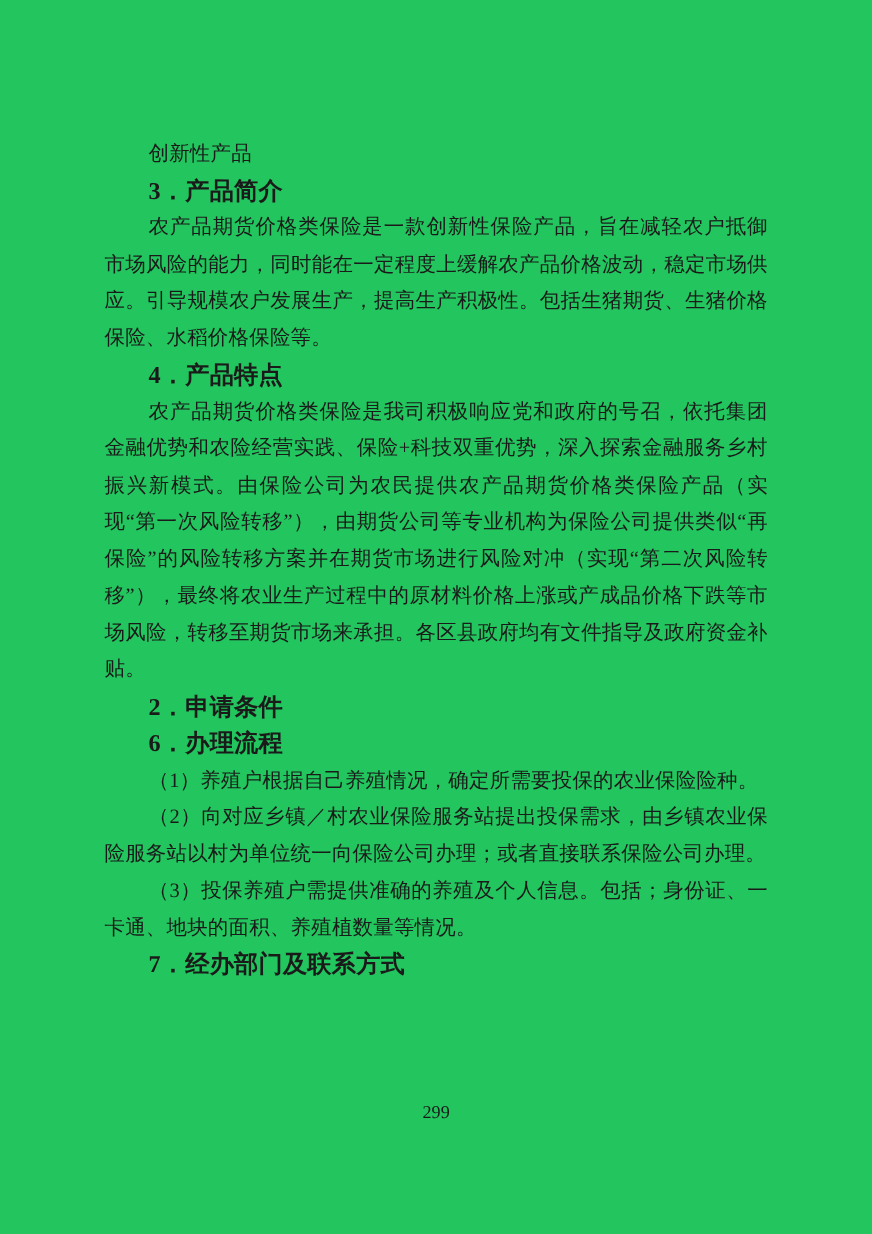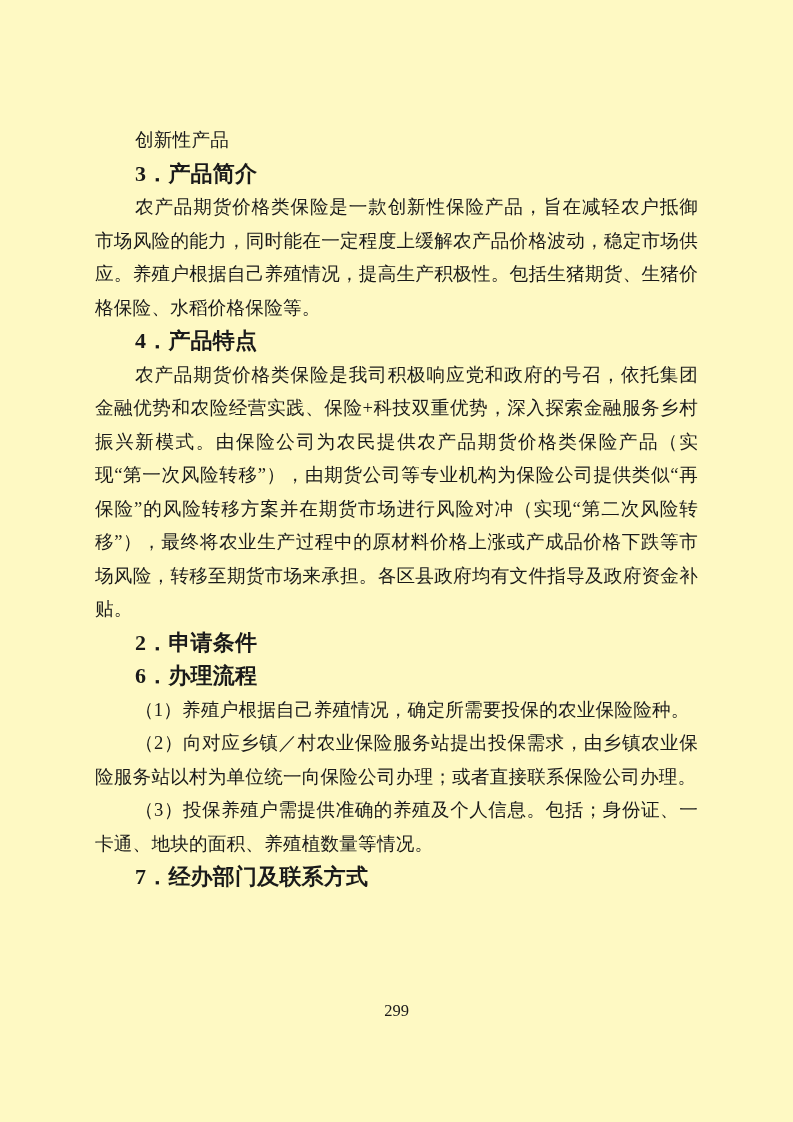--- a/index.html
+++ b/index.html
@@ -4,21 +4,21 @@
 <style>
   html, body {
     margin: 0;
     padding: 0;
     background: #ffffff;
   }
   .page {
     position: relative;
     width: 793px;
     height: 1122px;
-    background: #fef9c3;
+    background: #22c55e;
     overflow: hidden;
     font-family: "Liberation Serif", "DejaVu Serif", serif;
     color: #1a1a1a;
   }
   .content {
     position: absolute;
     top: 123px;
     left: 95px;
     width: 603px;
   }
@@ -50,21 +50,21 @@
     color: #1a1a1a;
   }
 </style>
 </head>
 <body>
 
 <div class="page">
   <div class="content">
     <p class="para">创新性产品</p>
     <p class="heading">3．产品简介</p>
-    <p class="para">农产品期货价格类保险是一款创新性保险产品，旨在减轻农户抵御市场风险的能力，同时能在一定程度上缓解农产品价格波动，稳定市场供应。养殖户根据自己养殖情况，提高生产积极性。包括生猪期货、生猪价格保险、水稻价格保险等。</p>
+    <p class="para">农产品期货价格类保险是一款创新性保险产品，旨在减轻农户抵御市场风险的能力，同时能在一定程度上缓解农产品价格波动，稳定市场供应。引导规模农户发展生产，提高生产积极性。包括生猪期货、生猪价格保险、水稻价格保险等。</p>
     <p class="heading">4．产品特点</p>
     <p class="para">农产品期货价格类保险是我司积极响应党和政府的号召，依托集团金融优势和农险经营实践、保险+科技双重优势，深入探索金融服务乡村振兴新模式。由保险公司为农民提供农产品期货价格类保险产品（实现“第一次风险转移”），由期货公司等专业机构为保险公司提供类似“再保险”的风险转移方案并在期货市场进行风险对冲（实现“第二次风险转移”），最终将农业生产过程中的原材料价格上涨或产成品价格下跌等市场风险，转移至期货市场来承担。各区县政府均有文件指导及政府资金补贴。</p>
     <p class="heading">2．申请条件</p>
     <p class="heading">6．办理流程</p>
     <p class="para">（1）养殖户根据自己养殖情况，确定所需要投保的农业保险险种。</p>
     <p class="para">（2）向对应乡镇／村农业保险服务站提出投保需求，由乡镇农业保险服务站以村为单位统一向保险公司办理；或者直接联系保险公司办理。</p>
     <p class="para">（3）投保养殖户需提供准确的养殖及个人信息。包括；身份证、一卡通、地块的面积、养殖植数量等情况。</p>
     <p class="heading">7．经办部门及联系方式</p>
   </div>
   <div class="footer">299</div>

